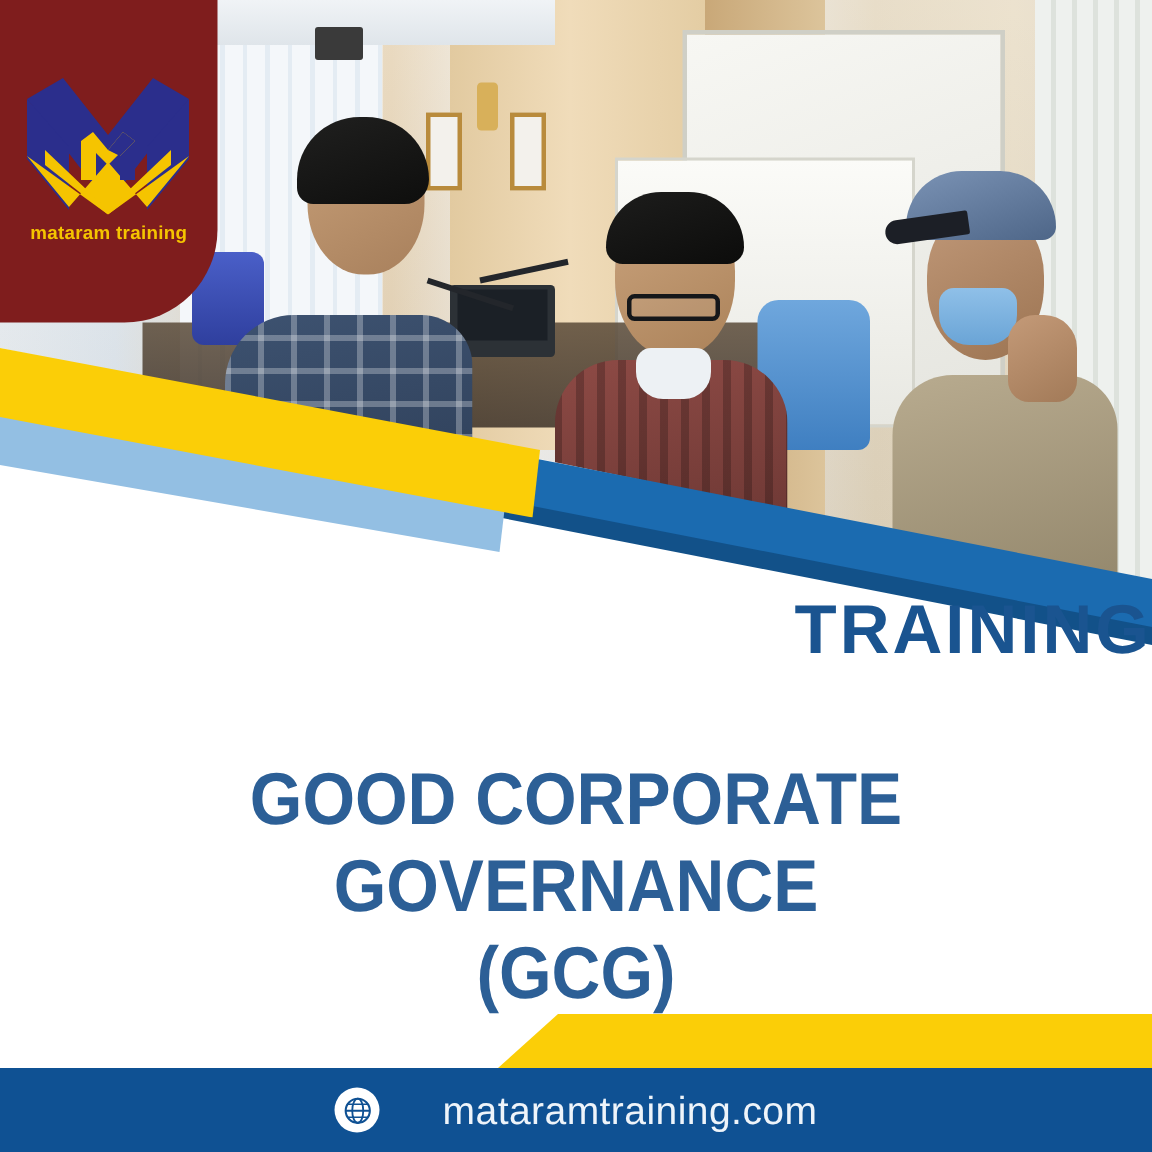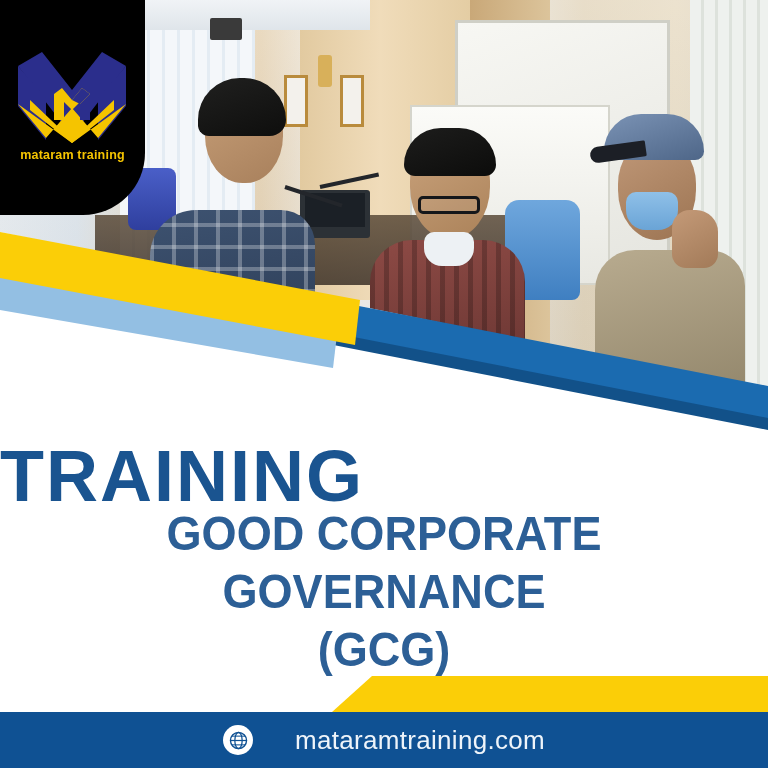--- a/index.html
+++ b/index.html
@@ -153,21 +153,21 @@
     background:linear-gradient(180deg,#8fc0e8,#6aa4d6); border-radius:10px 10px 20px 20px;
   }
   .p3-hand {
     left:672px; top:210px; width:46px; height:58px;
     background:linear-gradient(150deg,#c49a78,#a27a58); border-radius:18px 22px 14px 14px;
   }
 
   
   .logo-panel {
     position:absolute; left:0; top:0; width:145px; height:215px;
-    background:#000000; border-radius:0 0 62px 0; z-index:6;
+    background:#7f1d1d; border-radius:0 0 62px 0; z-index:6;
   }
   .logo-mark {
     position:absolute; left:16px; top:48px; width:112px; height:95px;
   }
   .logo-caption {
     position:absolute; left:0; top:148px; width:145px;
     text-align:center; color:#F5C400;
     font-size:12.5px; font-weight:700; letter-spacing:.2px;
   }
 
@@ -189,24 +189,23 @@
   }
   .band-lightblue {
     position:absolute; left:0; top:0; width:768px; height:420px; z-index:6;
     background:#93BFE3;
     clip-path: polygon(0 262px, 338px 326px, 333px 368px, 0 310px);
   }
 
   
   .title-training {
     position:absolute; left:0; top:392px; width:768px;
-    text-align:left; color:#1A5490;
-    font-size:72px; font-weight:700; letter-spacing:2px;
+    text-align:right; color:#1A5490;
+    font-size:46px; font-weight:700; letter-spacing:2px;
     z-index:8;
-    margin-top:43px;
   }
   .subtitle {
     position:absolute; left:0; top:505px; width:768px;
     text-align:center; color:#2C5F96;
     font-size:49px; font-weight:700; line-height:1.18;
     transform:scaleX(.92); transform-origin:center top;
     z-index:8;
   }
   .subtitle-line2 {
     display:block;

